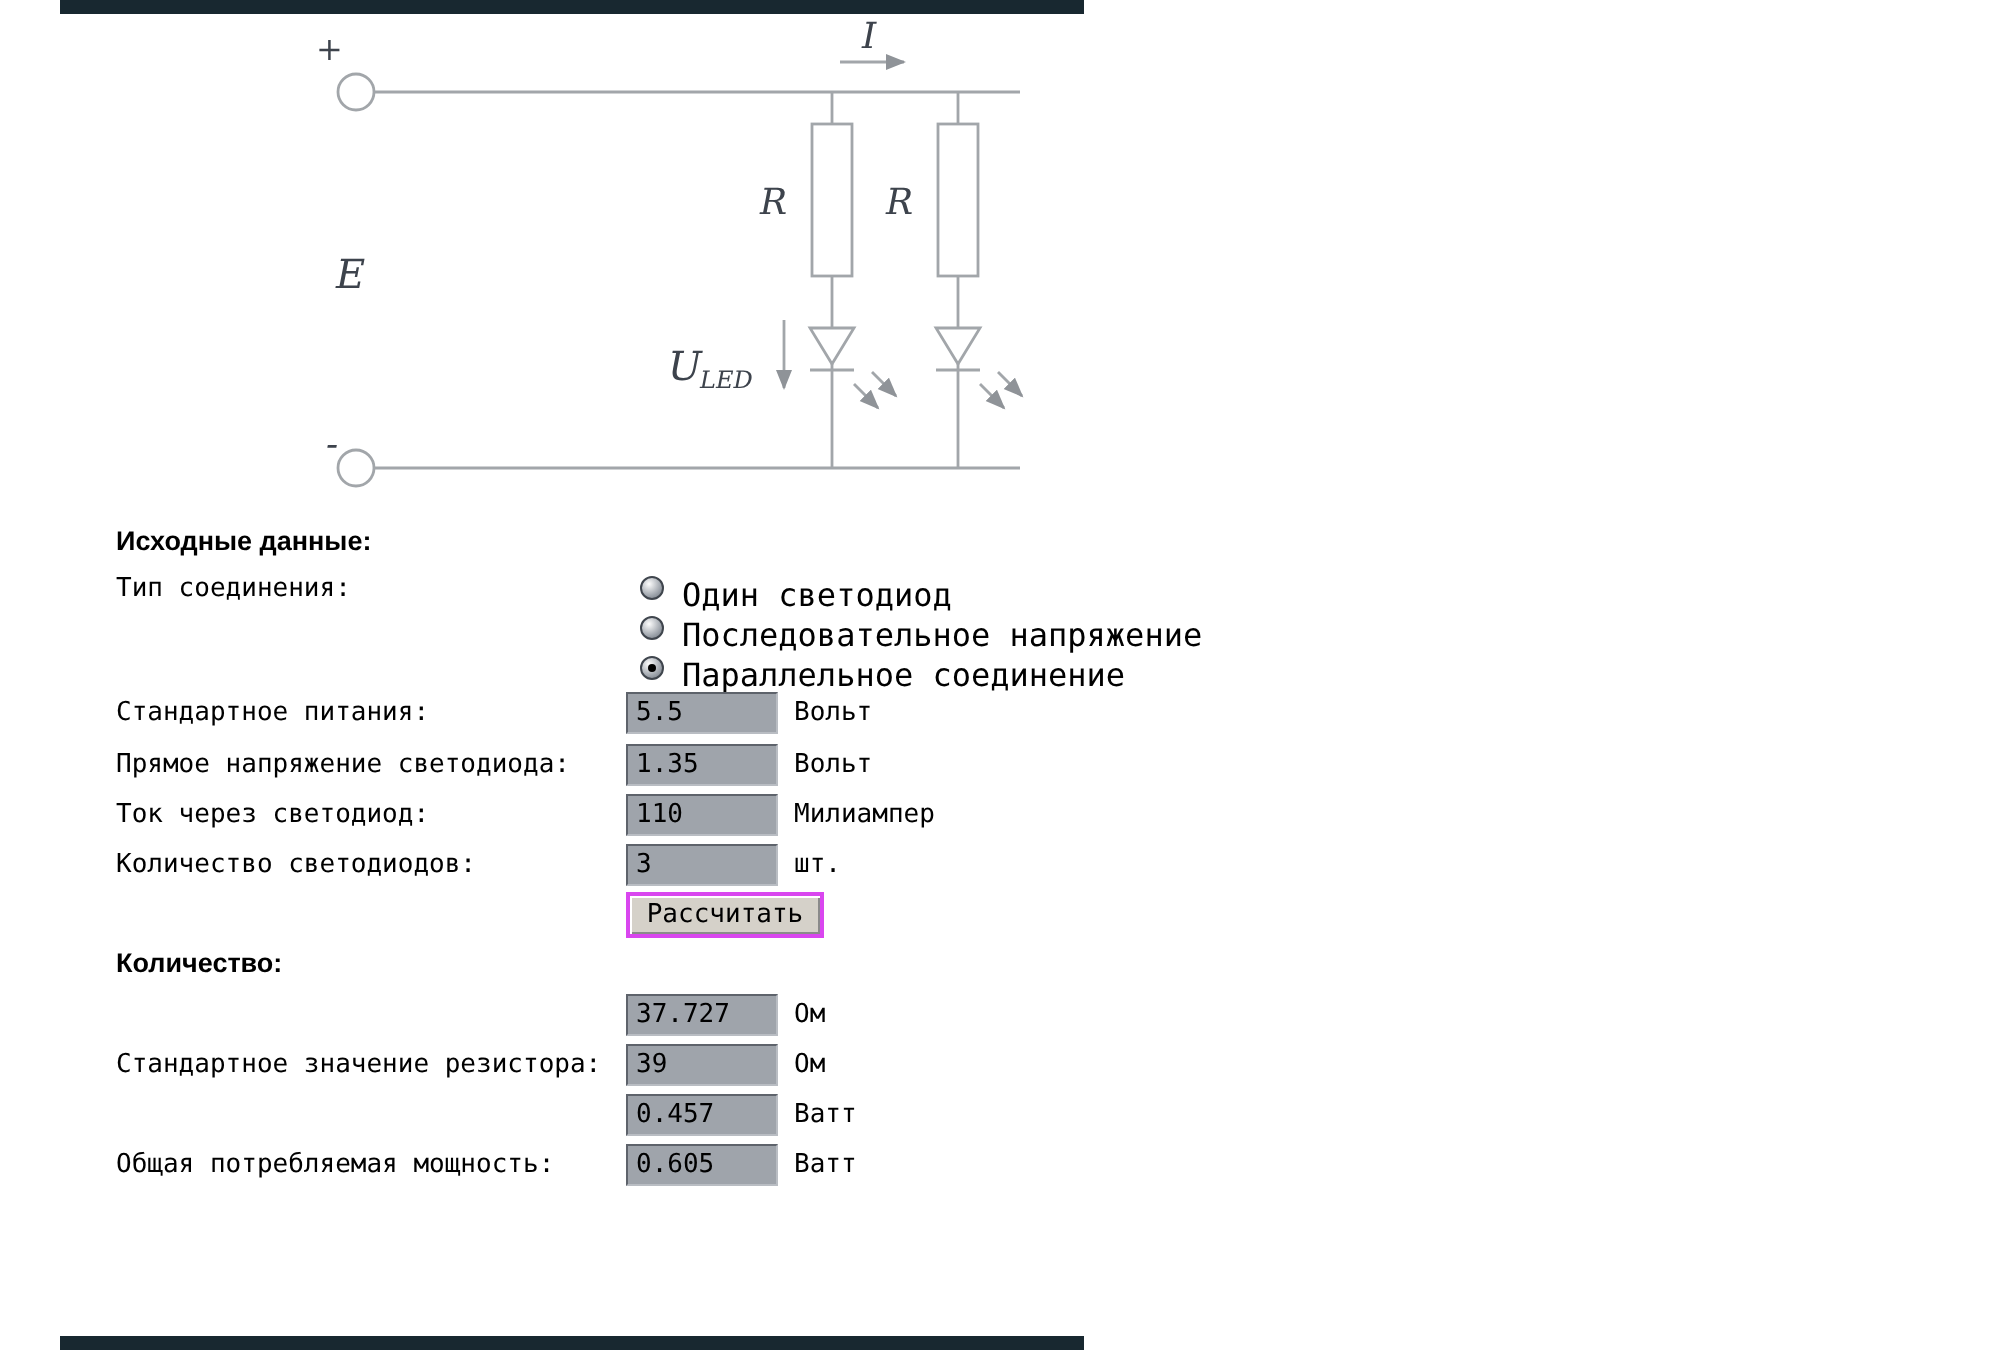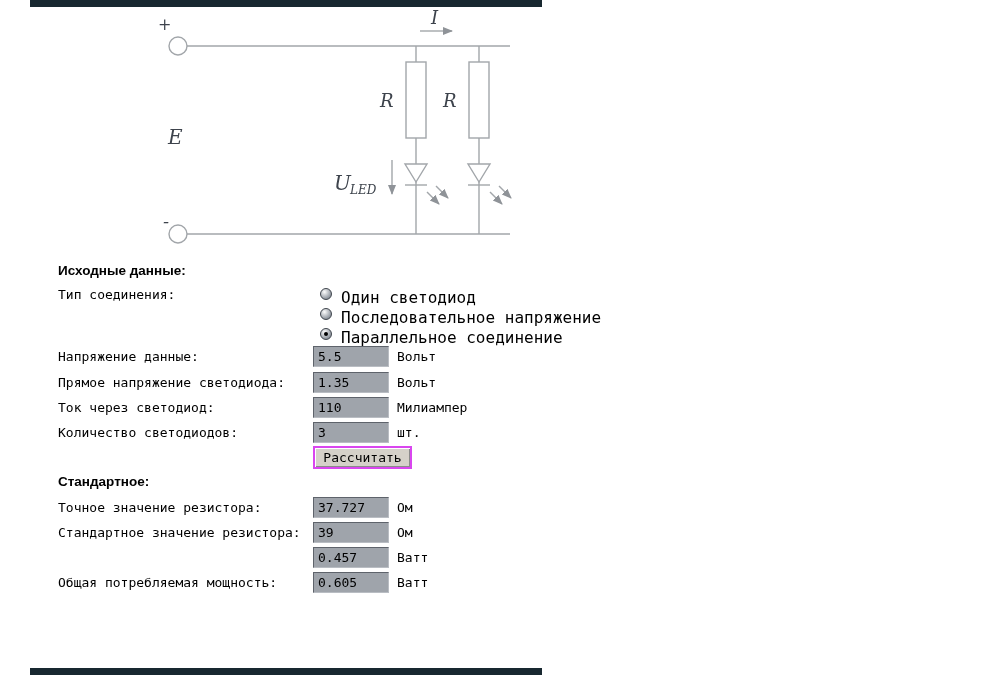--- a/index.html
+++ b/index.html
@@ -90,21 +90,21 @@
   <span class="radio-lbl">Последовательное напряжение</span>
 </div>
 <div class="radio-row" style="top:326px">
   <span class="radio">
       <span class="radio-dot on"></span>
     </span>
   <span class="radio-lbl">Параллельное соединение</span>
 </div>
 
 <div class="row" style="top:346px">
-  <span class="lbl">Напряжение данные:</span>
+  <span class="lbl">Стандартное питания:</span>
   <input class="field" value="5.5" style="">
   <span class="unit">Вольт</span>
 </div>
 <div class="row" style="top:372px">
   <span class="lbl">Прямое напряжение светодиода:</span>
   <input class="field" value="1.35" style="">
   <span class="unit">Вольт</span>
 </div>
 <div class="row" style="top:397px">
   <span class="lbl">Ток через светодиод:</span>
@@ -112,24 +112,23 @@
   <span class="unit">Милиампер</span>
 </div>
 <div class="row" style="top:422px">
   <span class="lbl">Количество светодиодов:</span>
   <input class="field" value="3" style="">
   <span class="unit">шт.</span>
 </div>
 
 <button class="btn">Рассчитать</button>
 
-<div class="heading" style="top:474px">Стандартное:</div>
+<div class="heading" style="top:474px">Количество:</div>
 
 <div class="row" style="top:497px">
-  <span class="lbl">Точное значение резистора:</span>
   <input class="field" readonly="" value="37.727" style="">
   <span class="unit">Ом</span>
 </div>
 <div class="row" style="top:522px">
   <span class="lbl">Стандартное значение резистора:</span>
   <input class="field" readonly="" value="39" style="">
   <span class="unit">Ом</span>
 </div>
 <div class="row" style="top:547px">
   <input class="field" readonly="" value="0.457" style="">

